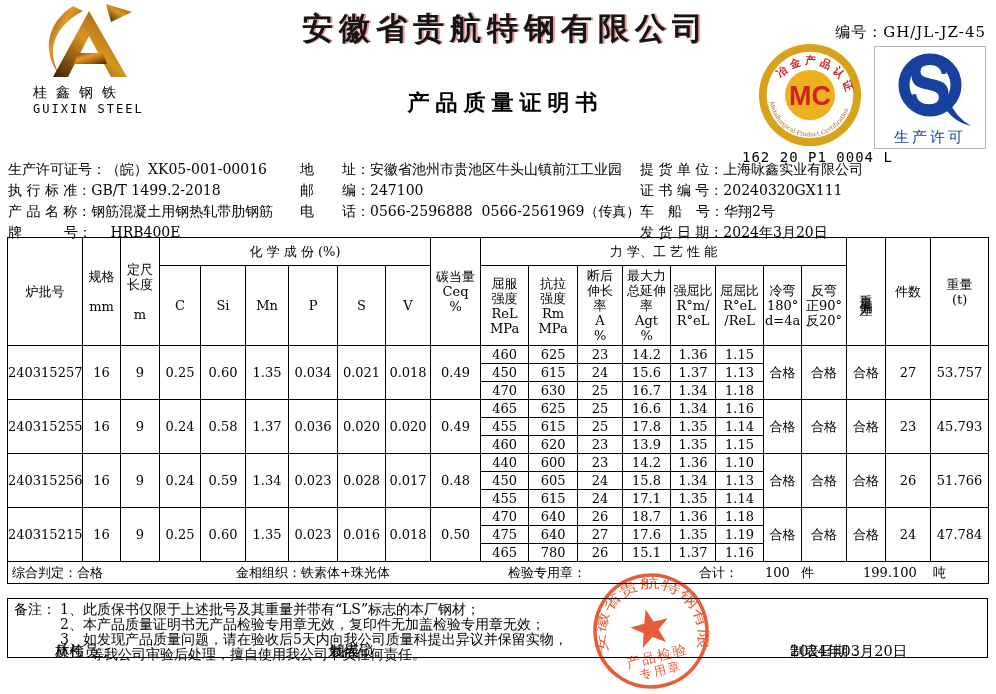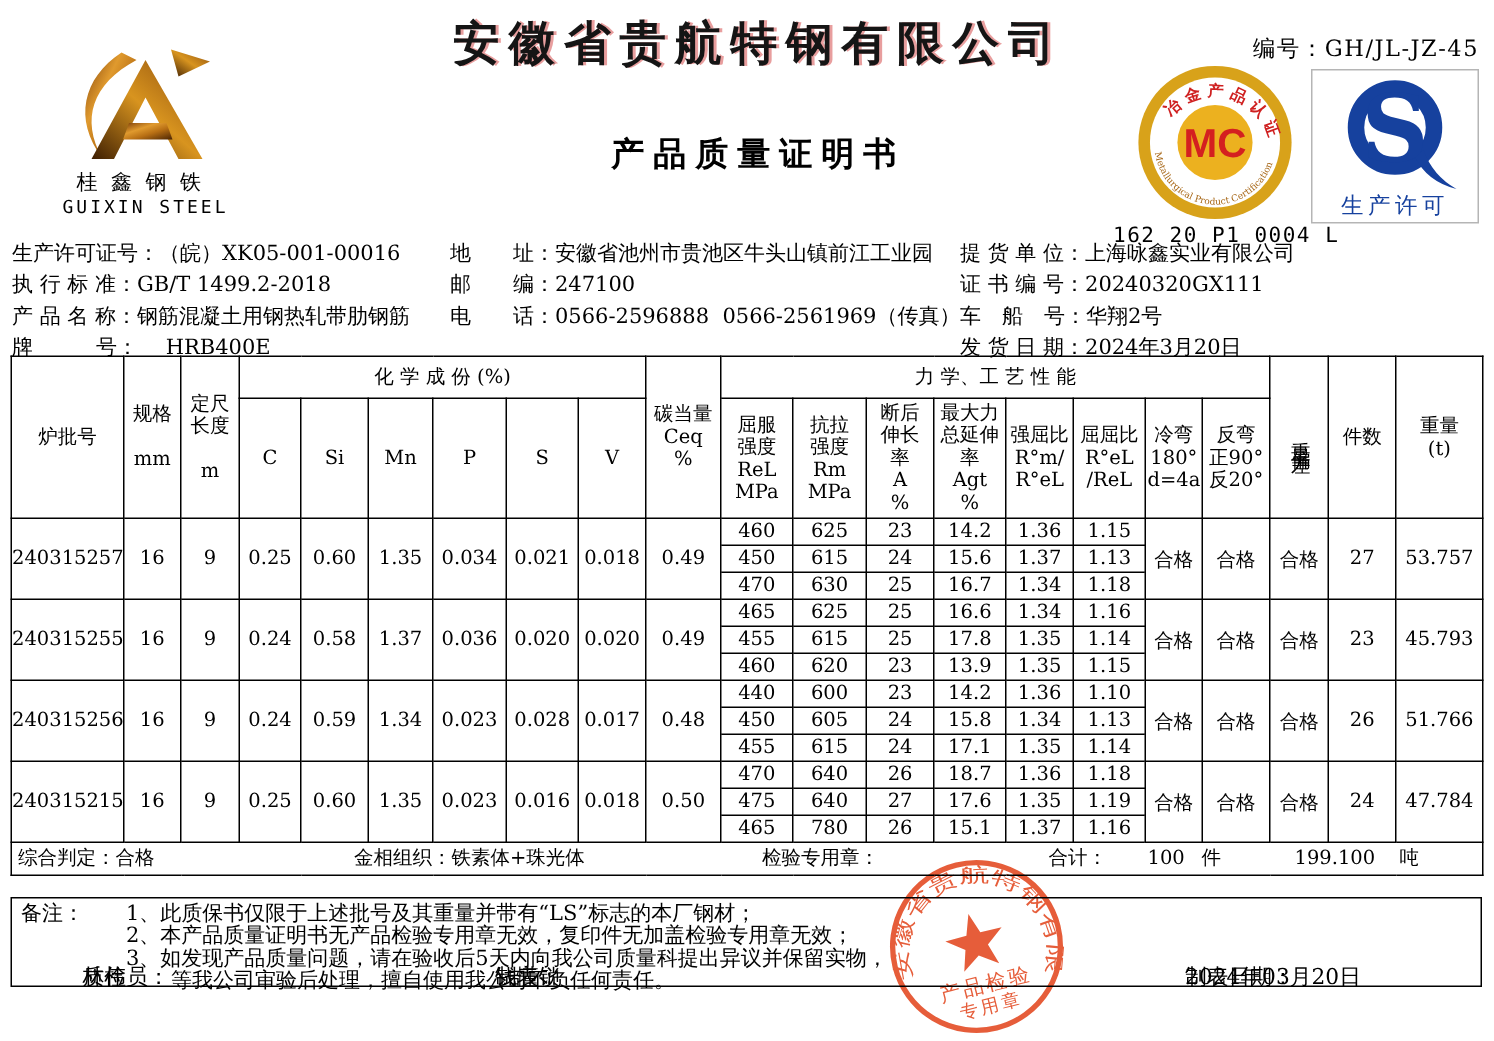--- a/index.html
+++ b/index.html
@@ -1,21 +1,21 @@
 <!DOCTYPE html>
 <html><head>
 <meta charset="utf-8">
 <style>
   * { margin:0; padding:0; box-sizing:border-box; }
   html,body { width:996px; height:694px; background:#ffffff; overflow:hidden;
               font-family:"DejaVu Serif","Liberation Serif",serif; color:#000; }
   .page { position:relative; width:996px; height:694px; background:#fff; }
 
   
-  .logo-block { position:absolute; left:33px; top:32px; width:128px; text-align:center; }
+  .logo-block { position:absolute; left:33px; top:3px; width:128px; }
   .logo-cn { font-size:14px; letter-spacing:9px; margin-top:1px; white-space:nowrap; }
   .logo-en { font-size:12px; font-family:"DejaVu Sans Mono","Liberation Mono",monospace; letter-spacing:2px; white-space:nowrap; }
   .company { position:absolute; left:250px; right:235px; top:8px; text-align:center;
              font-size:31px; letter-spacing:6px; color:#151515; white-space:nowrap;
              text-shadow:2px 0 0 rgba(205,40,40,.45); }
   .doc-title { position:absolute; left:250px; right:235px; top:88px; text-align:center;
                font-size:22px; letter-spacing:6px; white-space:nowrap; }
   .serial { position:absolute; top:23px; right:10px; font-size:15px; letter-spacing:1px; white-space:nowrap; }
   .mc-badge { position:absolute; left:742px; top:42px; width:136px; text-align:center; }
   .mc-cert { font-size:14px; margin-top:-3px; letter-spacing:1px; white-space:nowrap;
@@ -45,21 +45,21 @@
   tr.sub { height:18px; }
   tr.sum-row { height:22px; }
   td.sum-cell { position:relative; font-size:14px; }
   .sum-item { position:absolute; top:0; line-height:22px; white-space:pre; }
   .si-judge { left:4px; } .si-struct { left:228px; } .si-stamp { left:500px;text-align:right; }
   .si-total { left:691px; } .si-pc { left:757px; } .si-pcu { left:793px; }
   .si-wt { left:855px; } .si-wtu { left:925px; }
 
   
   .notes { position:absolute; left:7px; top:598px; width:981px; height:60px;
-           border:1px solid #000; padding:3px 6px; display:flex; font-size:14px; line-height:15px;gap:24px; }
+           border:1px solid #000; padding:3px 6px; display:flex; font-size:14px; line-height:15px; }
   .notes-label { white-space:nowrap; margin-right:4px; }
   .note-line { display:block; white-space:pre; }
   .note-line.indent { margin-left:30px; }
 
   
   .footer { position:absolute; left:0; top:632px; width:996px; height:28px; font-size:14.5px; }
   .footer span { position:absolute; top:5px; white-space:nowrap; }
   .f-inspector { left:55px; } .f-preparer { left:330px; } .f-date { left:790px; }
 
   

